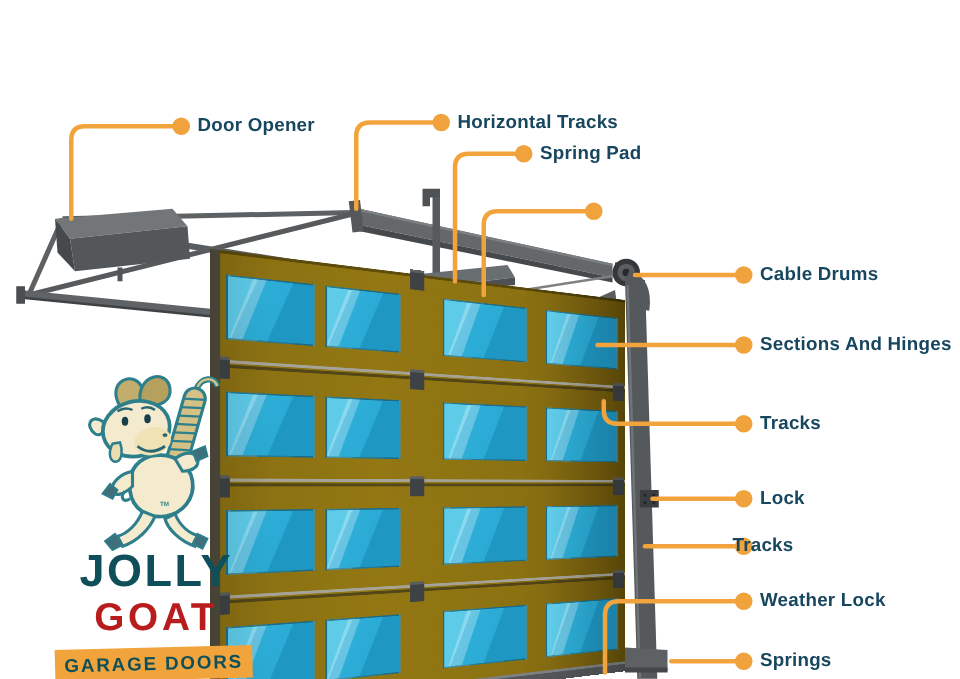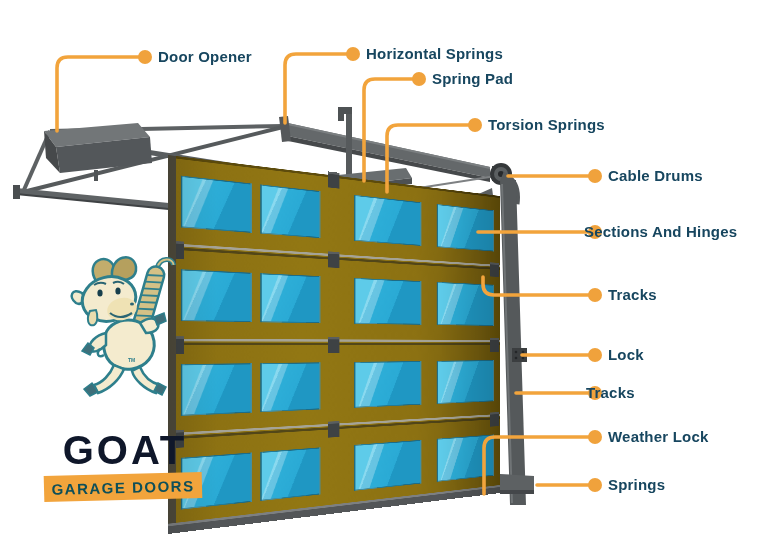--- a/index.html
+++ b/index.html
@@ -1,20 +1,20 @@
 <!DOCTYPE html>
 <html><head>
 <meta charset="utf-8">
 <style>
   html,body{margin:0;padding:0;}
   body{
     width:768px;height:543px;position:relative;overflow:hidden;
     background:#ffffff;font-family:"Liberation Sans",sans-serif;
   }
-  .stage{position:absolute;inset:0;}
+  .stage{position:absolute;inset:0;margin-top:44px;}
   svg{display:block;}
   .structure{position:absolute;left:0;top:0;z-index:1;}
   .callouts{position:absolute;left:0;top:0;z-index:5;pointer-events:none;}
 
   
   .label{
     position:absolute;z-index:6;white-space:nowrap;
     font-weight:bold;font-size:15px;line-height:18px;
     color:#17465F;letter-spacing:.2px;
   }
@@ -48,21 +48,21 @@
     background:#535658;box-shadow:0 -2px 0 #7d8082;}
   .door-shade{position:absolute;inset:0;pointer-events:none;
     background:linear-gradient(90deg,rgba(0,0,0,.10) 0%,rgba(0,0,0,0) 12%,rgba(0,0,0,0) 78%,rgba(0,0,0,.16) 100%);}
 
   
   .logo{position:absolute;left:40px;top:245px;width:170px;height:260px;z-index:2;}
   .goat{position:absolute;left:14px;top:2px;}
   .logo-line1{position:absolute;left:0;top:150px;width:170px;text-align:center;
     font-weight:bold;font-size:36px;line-height:36px;color:#0E4F59;letter-spacing:2px;}
   .logo-line2{position:absolute;left:0;top:185px;width:170px;text-align:center;
-    font-weight:bold;font-size:40px;line-height:40px;color:#0f172a;letter-spacing:3px;}
+    font-weight:bold;font-size:31px;line-height:40px;color:#b91c1c;letter-spacing:3px;}
   .tm{position:absolute;left:88px;top:112px;font-size:5px;font-weight:bold;color:#2E7F8C;}
   .banner{position:absolute;left:4px;top:229px;width:158px;height:26px;background:#F2A43C;
     transform:rotate(-1.5deg);display:flex;align-items:center;justify-content:center;}
   .banner span{font-weight:bold;font-size:15px;color:#0E4F59;letter-spacing:1.5px;}
 </style>
 </head>
 <body>
 
 <div class="stage">
 
@@ -217,25 +217,24 @@
       <circle cx="595" cy="232" r="7"></circle>
       <circle cx="595" cy="295" r="7"></circle>
       <circle cx="595" cy="355" r="7"></circle>
       <circle cx="595" cy="393" r="7"></circle>
       <circle cx="595" cy="437" r="7"></circle>
       <circle cx="595" cy="485" r="7"></circle>
     </g>
   </svg>
 
   <div class="label" style="left:158px;top:48px">Door Opener</div>
-  <div class="label" style="left:366px;top:45px">Horizontal Springs</div>
+  <div class="label" style="left:366px;top:45px">Horizontal Tracks</div>
   <div class="label" style="left:432px;top:70px">Spring Pad</div>
-  <div class="label" style="left:488px;top:116px">Torsion Springs</div>
   <div class="label" style="left:608px;top:167px">Cable Drums</div>
-  <div class="label" style="left:584px;top:223px">Sections And Hinges</div>
+  <div class="label" style="left:608px;top:223px">Sections And Hinges</div>
   <div class="label" style="left:608px;top:286px">Tracks</div>
   <div class="label" style="left:608px;top:346px">Lock</div>
   <div class="label" style="left:586px;top:384px">Tracks</div>
   <div class="label" style="left:608px;top:428px">Weather Lock</div>
   <div class="label" style="left:608px;top:476px">Springs</div>
 
   <div class="logo">
     <svg class="goat" width="150" height="150" viewBox="0 0 150 150">
 
       <g transform="rotate(16 92 60)">
@@ -283,19 +282,20 @@
       <ellipse cx="46" cy="46" rx="2.6" ry="3.6" fill="#173F4C"></ellipse>
       <ellipse cx="64" cy="44" rx="2.6" ry="3.6" fill="#173F4C"></ellipse>
       <path d="M40,38 Q46,34 52,37" fill="none" stroke="#2A6573" stroke-width="2"></path>
       <path d="M59,36 Q65,33 70,37" fill="none" stroke="#2A6573" stroke-width="2"></path>
 
       <path d="M36,64 C32,72 34,80 40,78 C44,76 44,68 42,63 Z" fill="#E9DCAE" stroke="#2E7F8C" stroke-width="2"></path>
 
       <path d="M50,108 C44,112 42,106 46,102" fill="none" stroke="#2E7F8C" stroke-width="2.5"></path>
     </svg>
     <span class="tm">TM</span>
+    <div class="logo-line1">JOLLY</div>
     <div class="logo-line2">GOAT</div>
     <div class="banner">
       <span>GARAGE DOORS</span>
     </div>
   </div>
 
 </div>
 
 </body></html>

